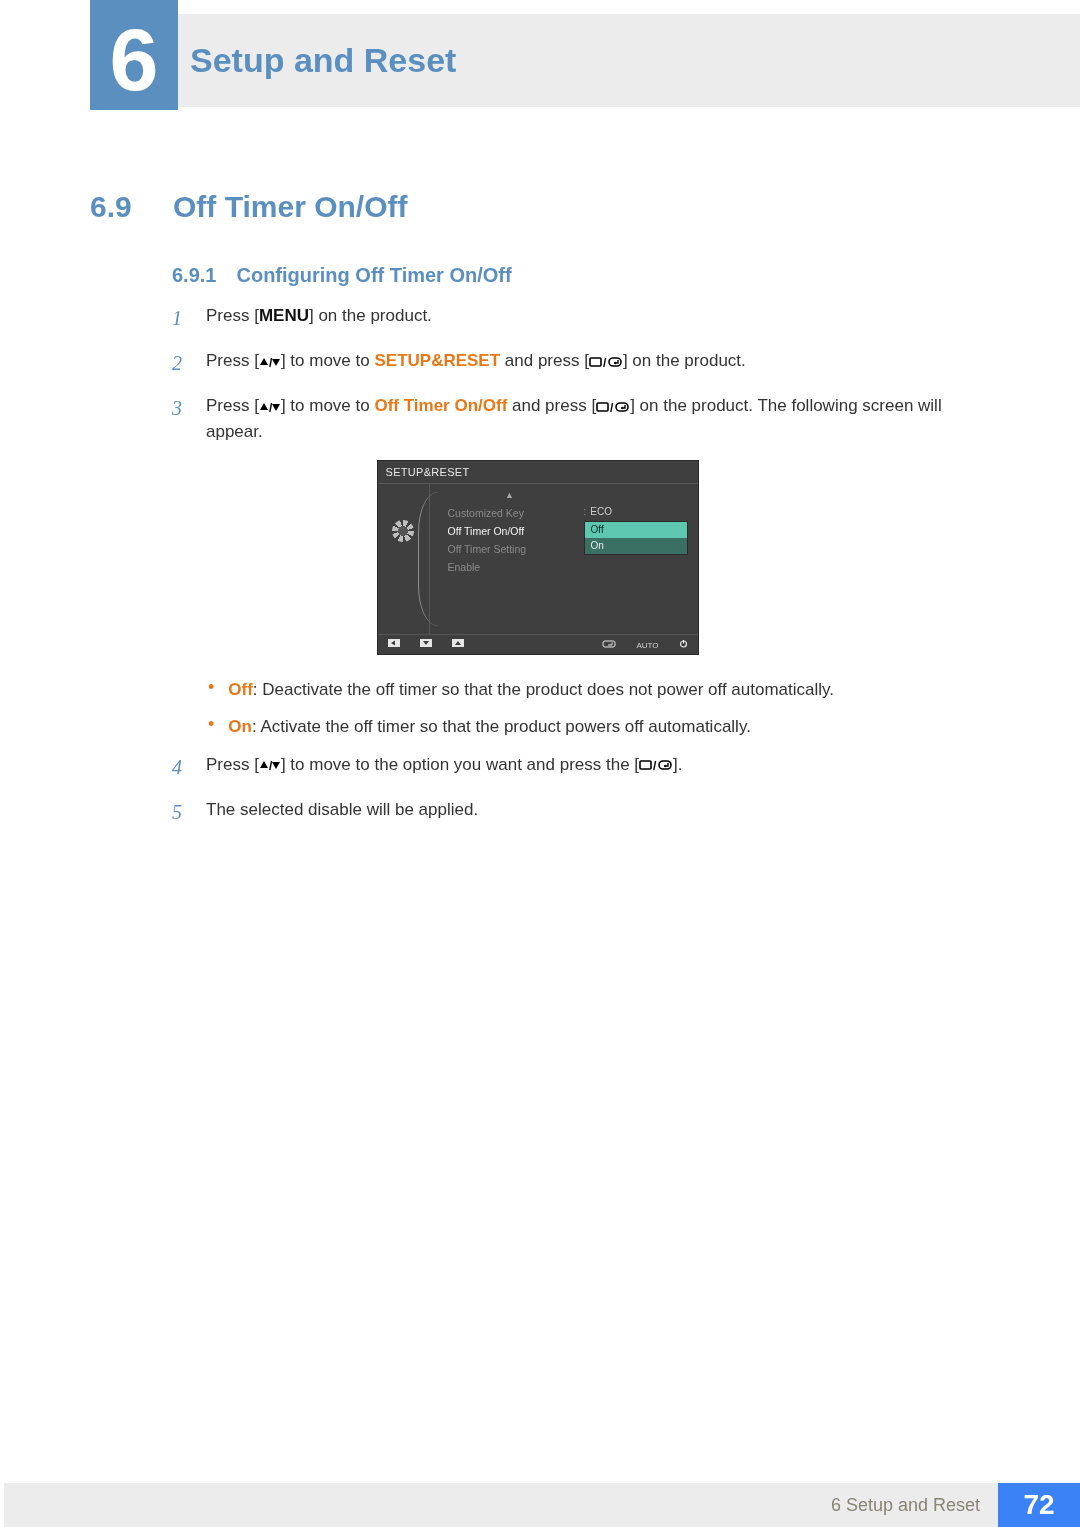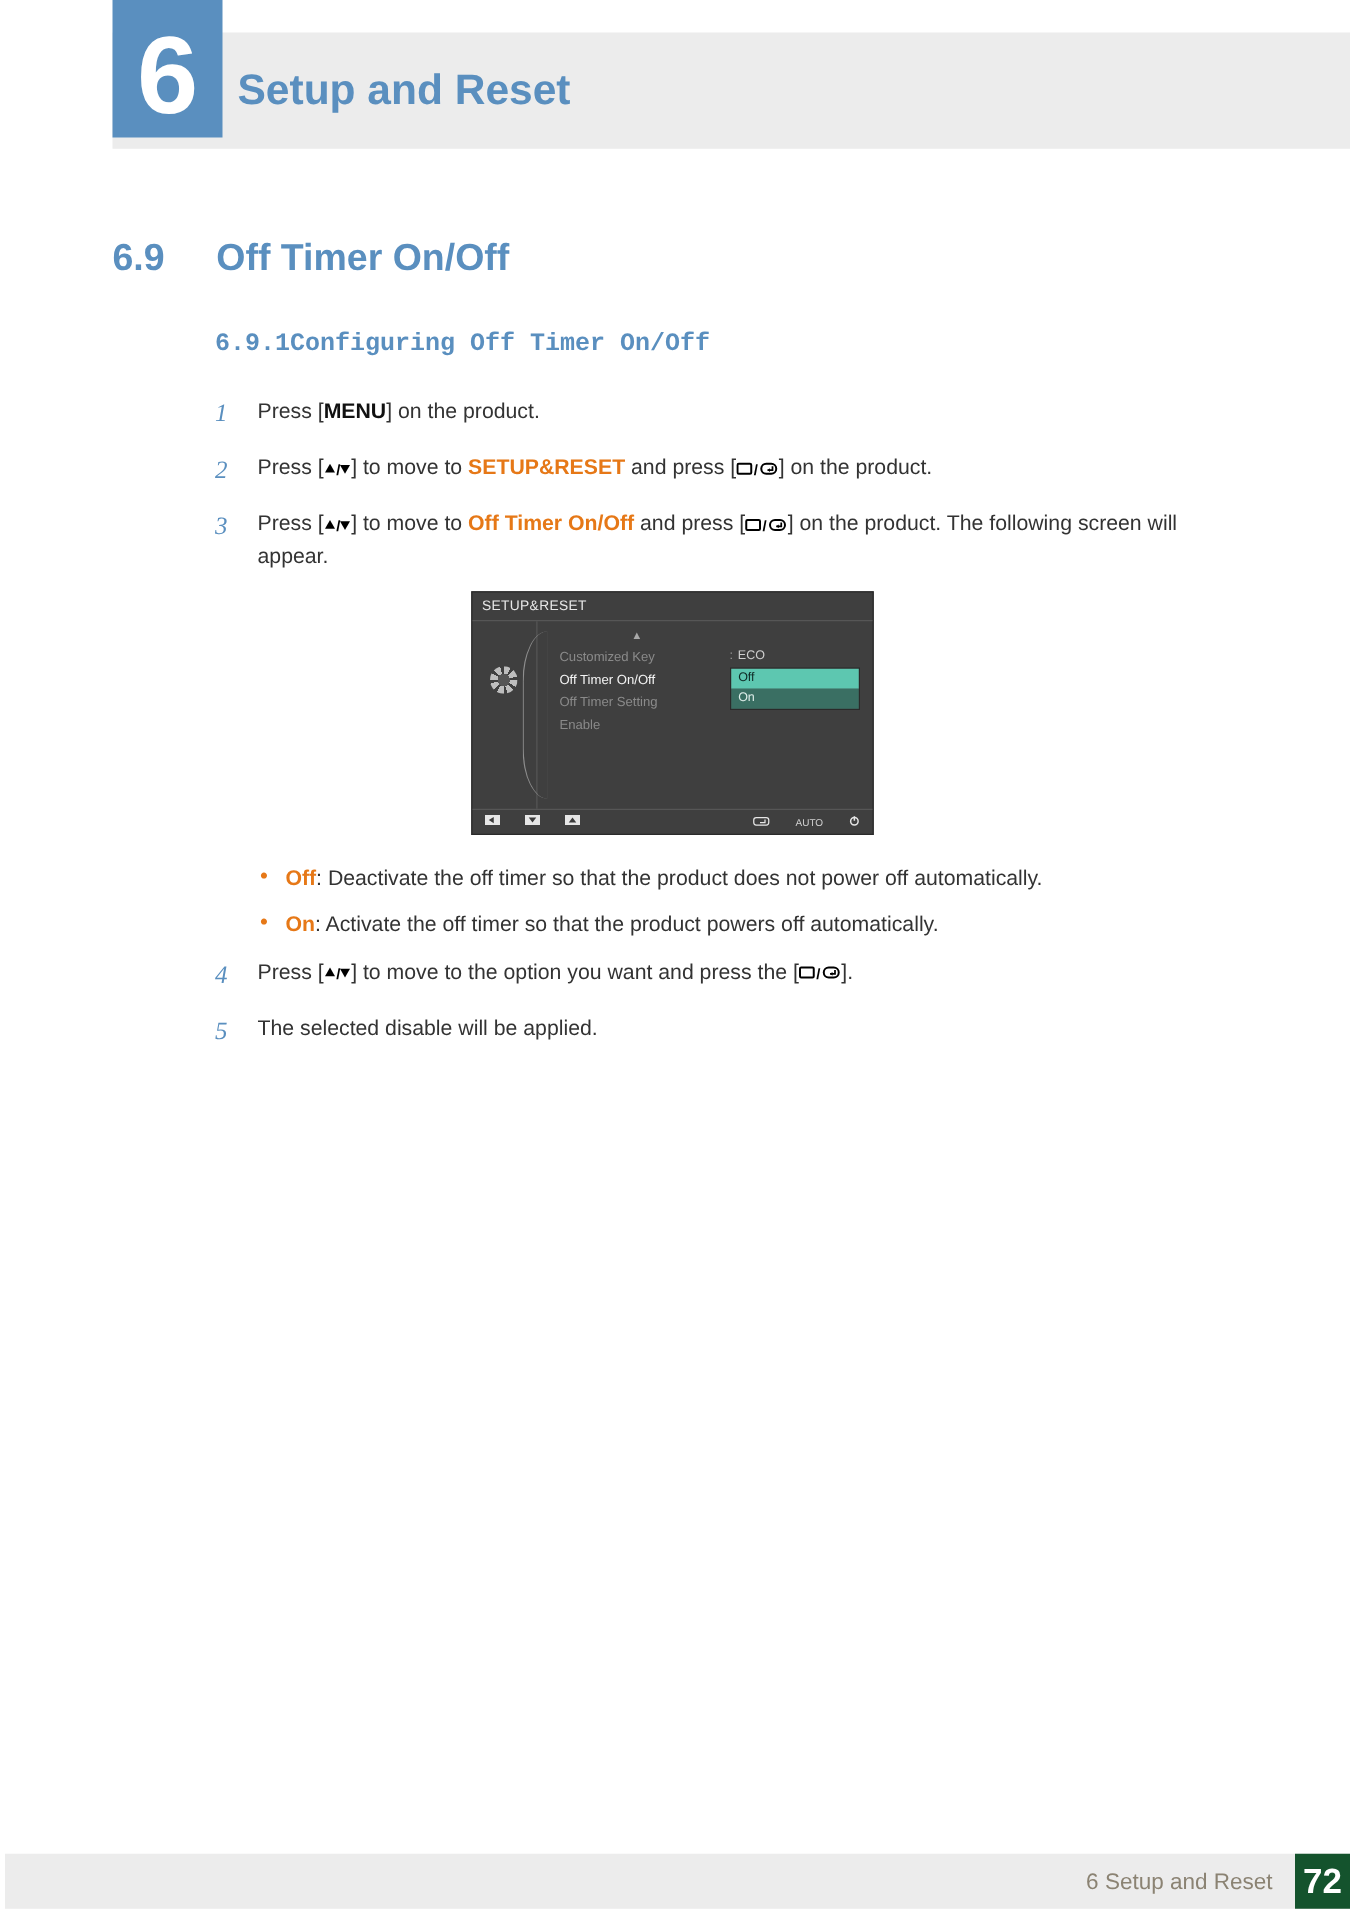--- a/index.html
+++ b/index.html
@@ -7,21 +7,21 @@
     width: 1080px;
     height: 1527px;
     background: #fff;
     font-family: Arial, Helvetica, sans-serif;
     color: #333;
     position: relative;
     font-size: 17px;
   }
   .header-band {
     position: absolute;
-    left: 90px; right: 0; top: 26px;
+    left: 90px; right: 0; top: 14px;
     height: 93px;
     background: #ececec;
     display: flex;
     align-items: center;
     padding-left: 100px;
   }
   .chapter-badge {
     position: absolute;
     left: 90px; top: 0;
     width: 88px; height: 110px;
@@ -61,23 +61,23 @@
     font-size: 30px;
     font-weight: bold;
   }
   .body-text {
     margin-left: 82px;
     line-height: 1.5;
   }
   .intro { margin-bottom: 38px; }
   .subsection-row {
     display: flex;
+    gap: 20px;
     margin-left: 82px;
-    margin-bottom: 29px;
-    font-family: Liberation Mono, monospace;
+    margin-bottom: 16px;
   }
   .subsection-num {
     color: #5a8fbf;
     font-size: 20px;
     font-weight: bold;
   }
   .subsection-title {
     color: #5a8fbf;
     font-size: 20px;
     font-weight: bold;
@@ -223,23 +223,23 @@
     justify-content: flex-end;
     padding-right: 0;
     gap: 14px;
   }
   .footer-label {
     color: #8b8373;
     font-size: 18px;
     margin-right: 4px;
   }
   .page-badge {
-    width: 44px;
+    width: 82px;
     height: 44px;
-    background: #14532d;
+    background: #3b82f6;
     color: #fff;
     font-size: 28px;
     font-weight: bold;
     display: flex;
     align-items: center;
     justify-content: center;
   }
 </style>
 </head>
 <body>

